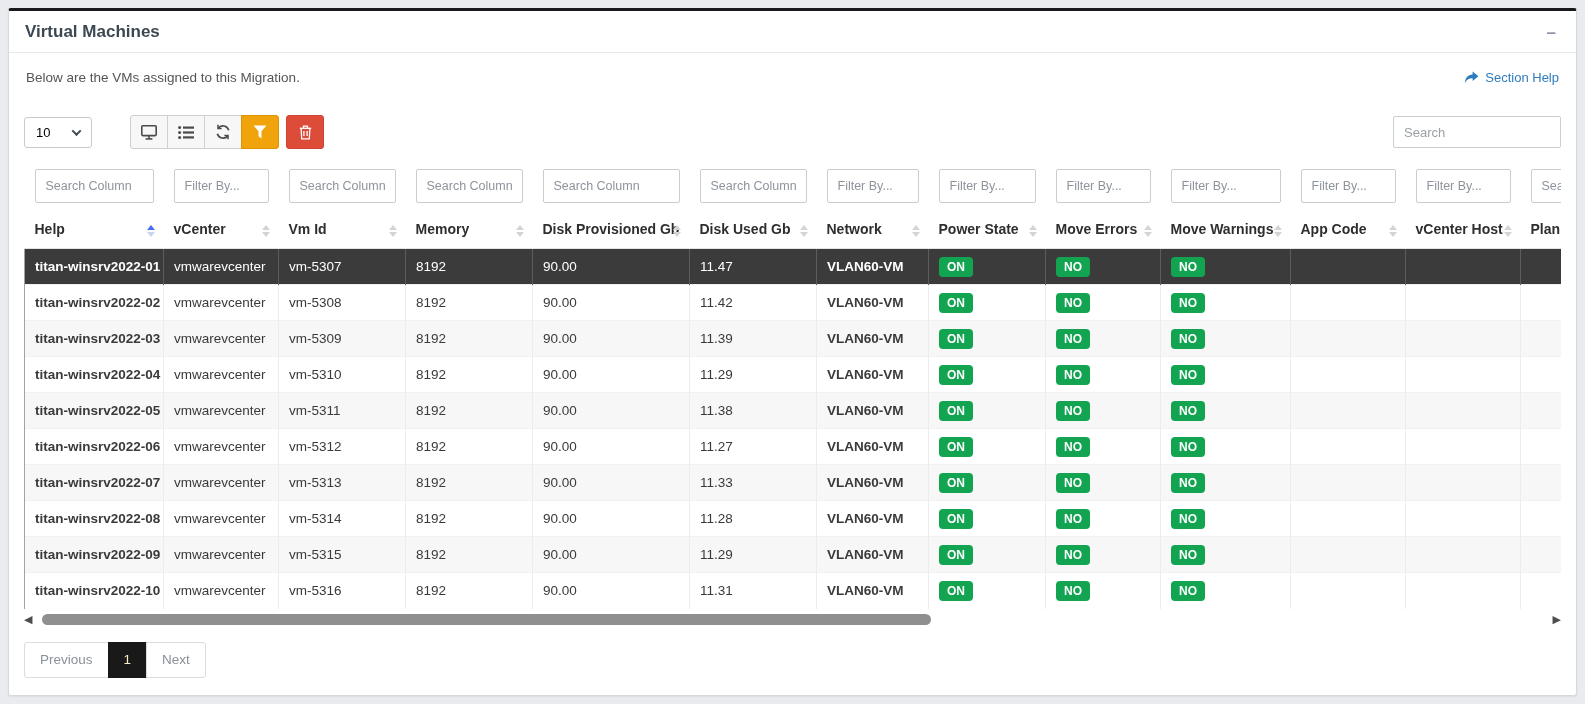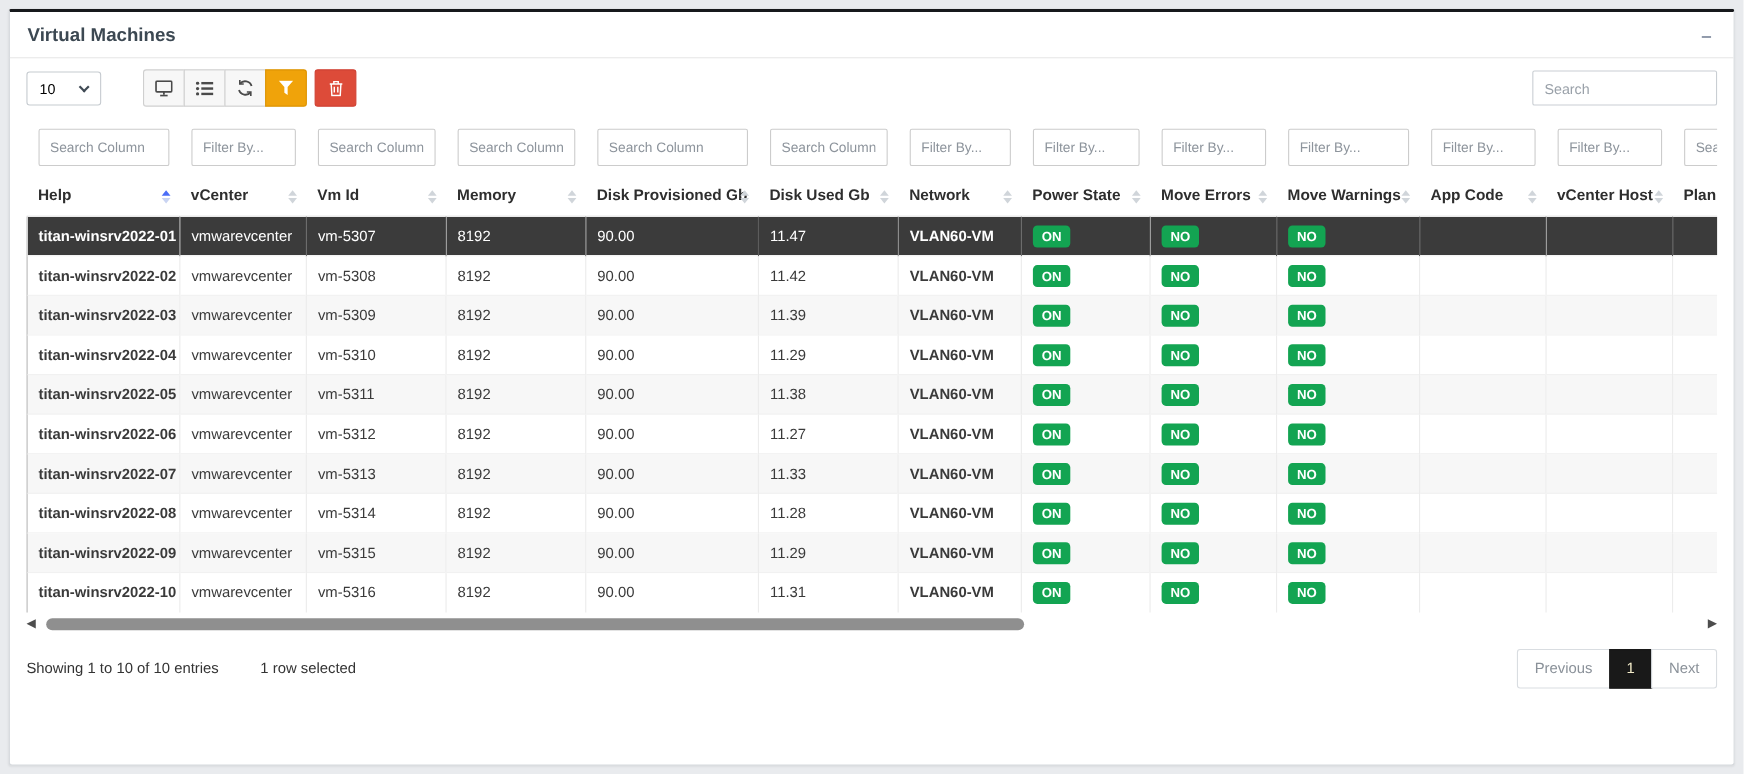--- a/index.html
+++ b/index.html
@@ -123,20 +123,29 @@
 </style>
 </head>
 <body>
 
 <div class="card">
   <div class="card-header">
     <span class="card-title">Virtual Machines</span>
     <span class="minimize">–</span>
   </div>
   <div class="card-body">
+    <div class="desc-row">
+      <span>Below are the VMs assigned to this Migration.</span>
+      <a class="help-link">
+        <svg width="15" height="13" viewBox="0 0 15 13">
+          <path d="M8.6 0.6 L14.4 5.3 L8.6 10.1 L8.6 7.3 C4.6 7.3 2.2 9 1.1 12.2 C0.8 7.1 3.9 3.9 8.6 3.5 Z"></path>
+        </svg>
+        <span>Section Help</span>
+      </a>
+    </div>
 
     <div class="toolbar">
       <div class="select-wrap">
         <span>10</span>
         <span class="chev"></span>
       </div>
       <div class="btn-group">
         <button class="tbtn">
           <svg width="16" height="15" viewBox="0 0 16 15" fill="none" stroke="currentColor" stroke-width="1.6">
             <rect x="0.8" y="0.8" width="14.4" height="9.8" rx="1"></rect>
@@ -407,24 +416,20 @@
 
     <div class="hscroll">
       <span class="scroll-arrow">◀</span>
       <div class="track">
         <div class="thumb"></div>
       </div>
       <span class="scroll-arrow right">▶</span>
     </div>
 
     <div class="footer-row">
-      <div class="info">
-        <span>Showing 1 to 10 of 10 entries</span>
-        <span class="sel">1 row selected</span>
-      </div>
       <div class="pagination">
         <button class="page-btn prev">Previous</button>
         <button class="page-btn current">1</button>
         <button class="page-btn next">Next</button>
       </div>
     </div>
   </div>
 </div>
 
 </body></html>

